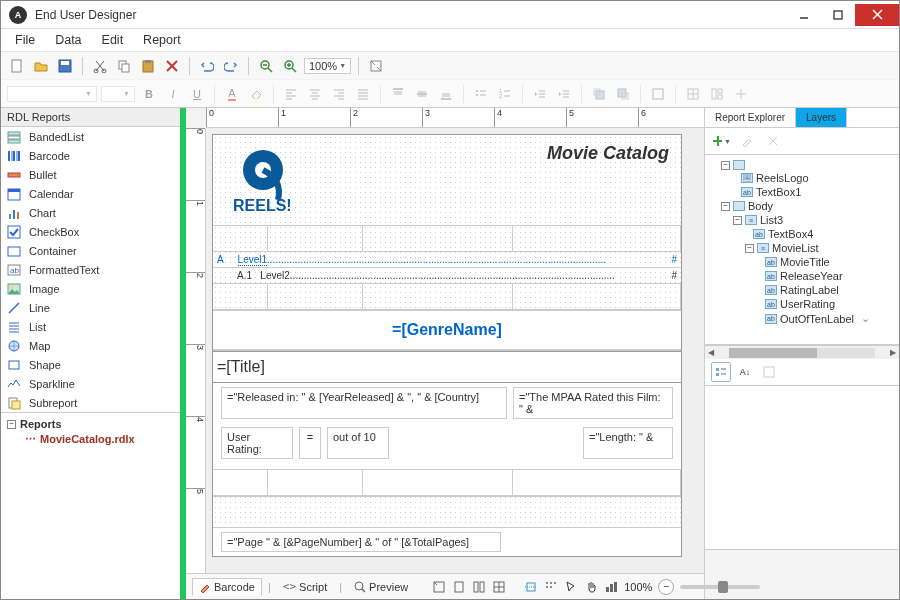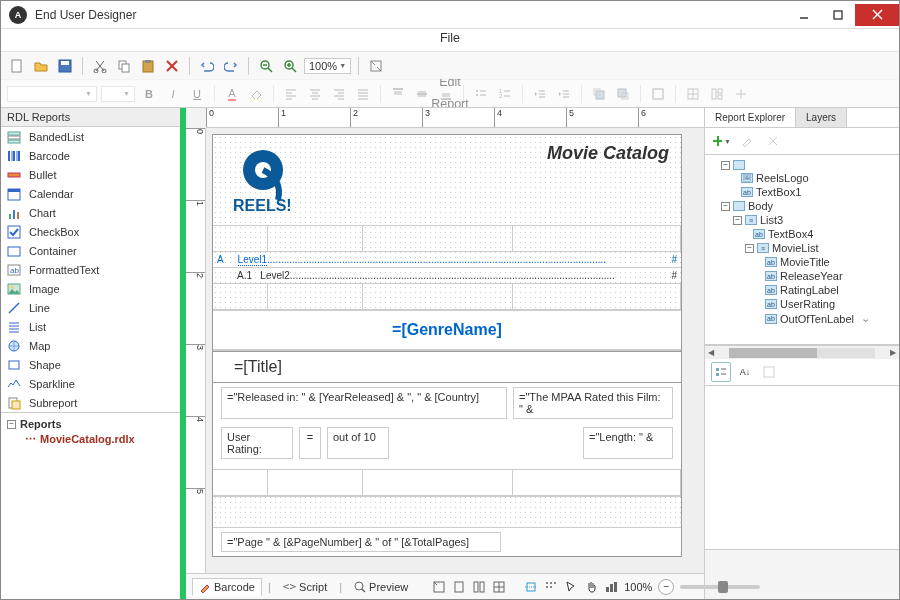--- a/index.html
+++ b/index.html
@@ -9,21 +9,21 @@
 
 .titlebar { height: 28px; background: #fff; display: flex; align-items: center; border-bottom: 1px solid #ddd; }
 .titlebar .app-icon { width: 18px; height: 18px; background: #333; border-radius: 50%; margin: 0 8px; display:flex;align-items:center;justify-content:center;color:#fff;font-size:9px;font-weight:bold; }
 .titlebar .title { flex: 1; text-align: left; font-size: 12px; color: #333; }
 .titlebar .winbtns { display: flex; }
 .winbtn { width: 34px; height: 22px; display: flex; align-items: center; justify-content: center; font-size: 12px; color:#333; }
 .winbtn.close { background: #c9302c; color: #fff; width: 44px; }
 .winbtn.close svg { stroke:#fff; }
 
 
-.menubar { height: 22px; display: flex; align-items: center; padding: 0 6px; gap: 4px; font-size: 12.5px; flex-direction: column; }
+.menubar { height: 22px; display: flex; align-items: center; padding: 0 6px; gap: 4px; font-size: 12.5px; }
 .menubar span { padding: 2px 8px; cursor: default; }
 
 
 .toolbar { height: 28px; display: flex; align-items: center; padding: 0 6px; gap: 4px; border-top: 1px solid #e4e4e4; background:#f8f8f8; }
 .tbtn { width: 20px; height: 20px; display: flex; align-items: center; justify-content: center; border-radius: 2px; }
 .sep { width: 1px; height: 18px; background: #ccc; margin: 0 3px; }
 .zoom-box { border:1px solid #ccc; padding:1px 4px; font-size:11px; background:#fff; min-width:42px; display:flex; align-items:center; justify-content:space-between; }
 .dd-arrow { font-size:7px; color:#666; margin-left:2px; }
 
 
@@ -52,40 +52,40 @@
 .page-section { border-bottom:2px solid #ccc; }
 .logo-row { display:flex; height:90px; }
 .logo-cell { width:160px; padding:10px; }
 .logo-svg { width:110px; height:70px; }
 .catalog-cell { flex:1; display:flex; align-items:flex-start; justify-content:flex-end; padding:8px 12px; font-size:18px; font-weight:bold; font-style:italic; }
 .grid-row { display:flex; border-top:1px solid #ccc; height:26px; }
 .grid-cell { border-right:1px solid #ccc; height:100%; }
 .level-row { font-size:10px; color:#0066cc; border-top:1px solid #ccc; padding:2px 4px; display:flex; justify-content:space-between; }
 .level-row.lvl2 { padding-left:24px; color:#333; }
 .genre-row { text-align:center; color:#0066cc; font-weight:bold; font-size:16px; padding:10px 0; }
-.title-row { font-size:16px; padding:6px 21px; border-top:1px solid #999; border-bottom:1px solid #999; }
+.title-row { font-size:16px; padding:6px 4px; border-top:1px solid #999; border-bottom:1px solid #999; }
 .detail-row { display:flex; gap:6px; padding:4px 8px; font-size:11px; }
 .detail-box { border:1px solid #ccc; padding:3px 5px; background:#fff; }
 .footer-row { padding:4px 8px; border-top:1px solid #ccc; margin-top:30px; }
 .dotted { background-image: radial-gradient(#ccc 0.5px, transparent 0.5px); background-size: 5px 5px; }
 
 .bottom-tabs { height:26px; border-top:1px solid #ccc; background:#f8f8f8; display:flex; align-items:center; padding:0 6px; gap:6px; font-size:11px; }
 .btab { display:flex; align-items:center; gap:3px; padding:2px 6px; }
 .btab.active { background:#fff; border:1px solid #ccc; border-bottom-color:#fff; }
 .zoom-ctrl { margin-left:auto; display:flex; align-items:center; gap:6px; }
 .slider { width:80px; height:4px; background:#ccc; border-radius:2px; position:relative; }
 .slider .thumb { position:absolute; top:-4px; left:38px; width:10px; height:12px; background:#888; border-radius:2px; }
 .zbtn { width:16px; height:16px; border:1px solid #aaa; border-radius:50%; display:flex; align-items:center; justify-content:center; font-size:10px; background:#fff; }
 
 
 .right { width:195px; border-left:1px solid #ccc; display:flex; flex-direction:column; background:#fff; }
 .right-tabs { display:flex; border-bottom:1px solid #ccc; }
 .rtab { padding:4px 10px; font-size:10px; border-right:1px solid #ccc; }
 .rtab.active { background:#fff; }
-.rtab:not(.active) { background:#e5e5e5; }
+.rtab:not(.active) { background:#0ea5e9; }
 .explorer-tools { display:flex; align-items:center; gap:6px; padding:3px 6px; border-bottom:1px solid #ccc; }
 .explorer-tree { flex:0 0 190px; overflow:auto; padding:4px; font-size:11px; border-bottom:1px solid #ccc; }
 .etree-row { display:flex; align-items:center; gap:3px; padding:1px 0; white-space:nowrap; }
 .etree-row .icn2 { width:12px; height:10px; background:#cfe6f7; border:1px solid #7aa7c7; font-size:7px; display:flex; align-items:center; justify-content:center; color:#2a5a8a; }
 .props-tools { display:flex; gap:4px; padding:3px 6px; border-bottom:1px solid #ccc; }
 .props-grid { flex:1; background:#fff; }
 .props-preview { height:50px; border-top:1px solid #ccc; background:#f4f4f4; }
 .hscroll { height:14px; border-top:1px solid #ccc; background:#f0f0f0; display:flex; align-items:center; }
 .hscroll .track { flex:1; height:10px; background:#e0e0e0; margin:0 12px; position:relative; }
 .hscroll .sthumb { position:absolute; left:0; width:60%; height:100%; background:#b8b8b8; }

